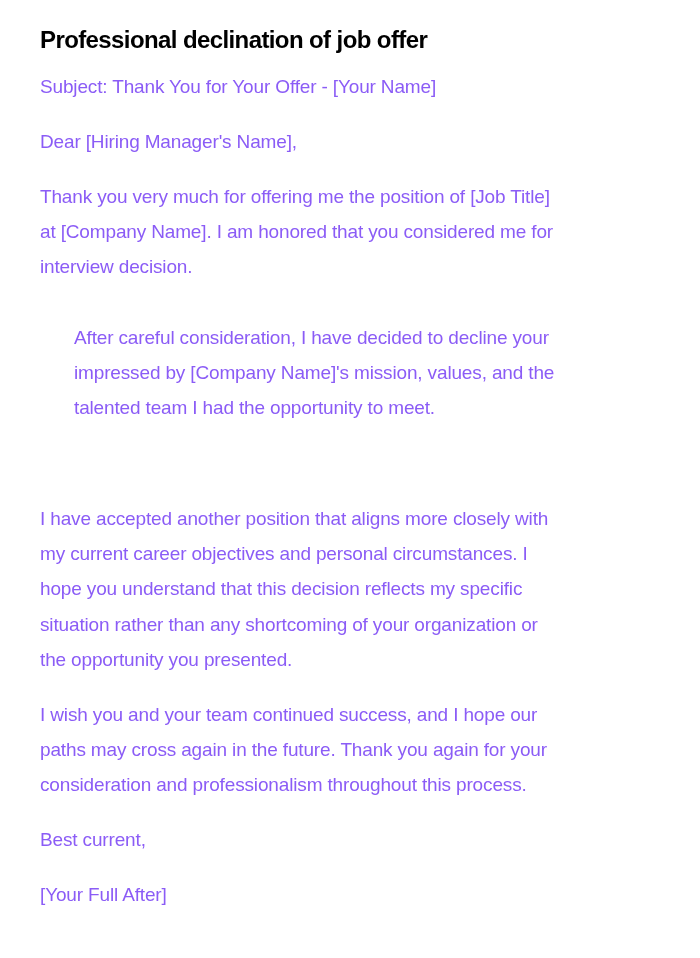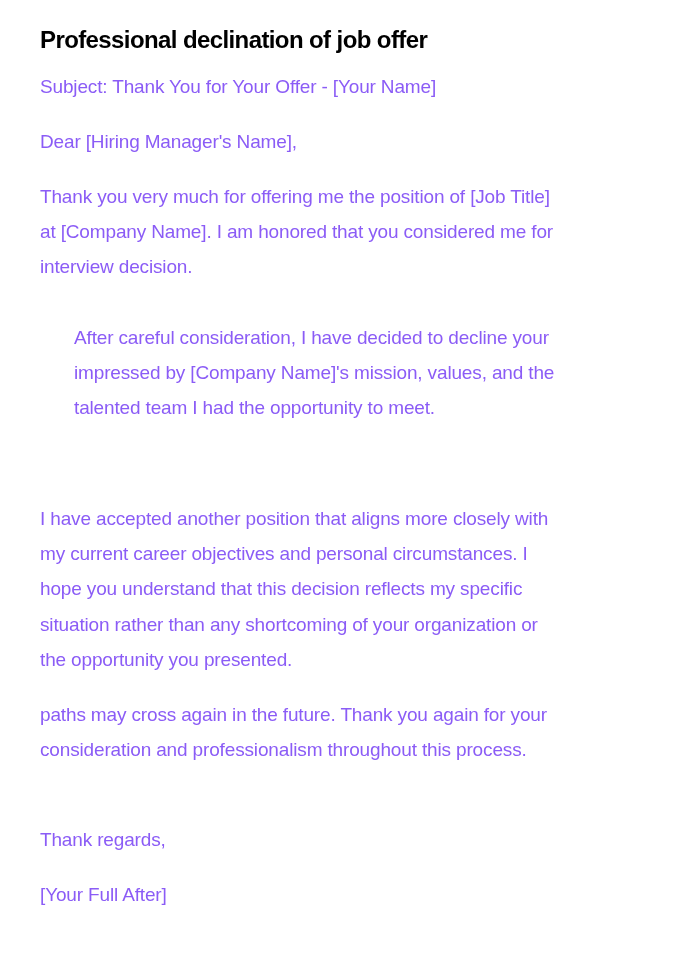--- a/index.html
+++ b/index.html
@@ -72,21 +72,22 @@
 
   <p class="block" style="top:501px;">
     <span class="line">I have accepted another position that aligns more closely with</span>
     <span class="line">my current career objectives and personal circumstances. I</span>
     <span class="line">hope you understand that this decision reflects my specific</span>
     <span class="line">situation rather than any shortcoming of your organization or</span>
     <span class="line">the opportunity you presented.</span>
   </p>
 
   <p class="block" style="top:697px;">
+    <span class="line">I wish you and your team continued success, and I hope our</span>
     <span class="line">paths may cross again in the future. Thank you again for your</span>
     <span class="line">consideration and professionalism throughout this process.</span>
   </p>
 
-  <p class="block" style="top:822px;">Thank regards,</p>
+  <p class="block" style="top:822px;">Best current,</p>
 
   <p class="block" style="top:877px;">[Your Full After]</p>
 
 </div>
 
 </body></html>

